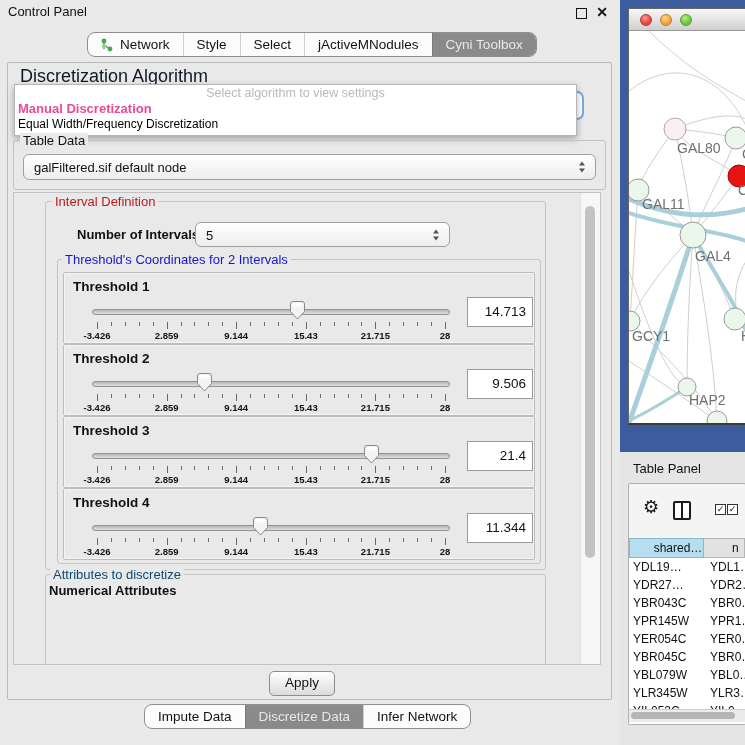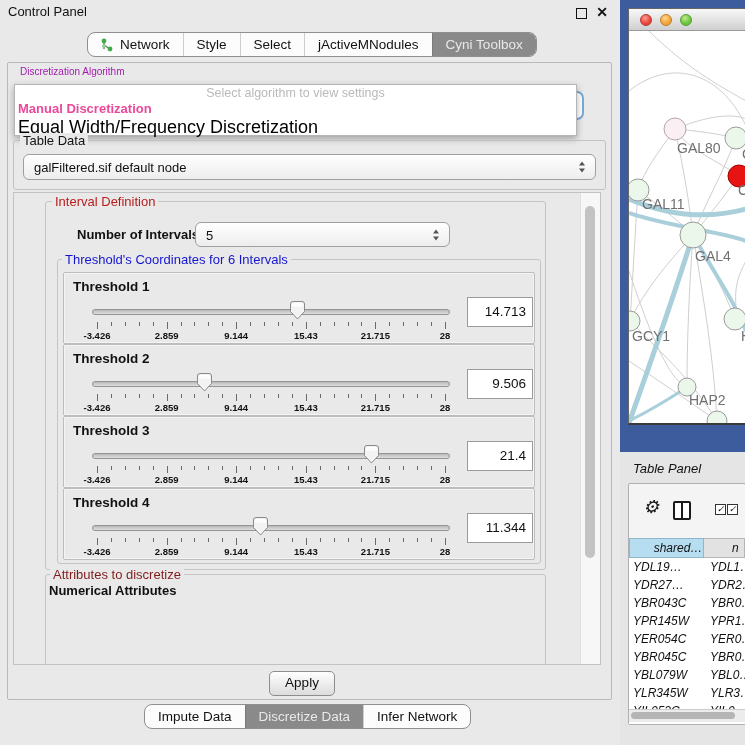--- a/index.html
+++ b/index.html
@@ -18,26 +18,26 @@
   .tabseg{padding:0 13px;font-size:13.5px;line-height:23px;color:#111;white-space:nowrap;display:flex;align-items:center;border-left:1px solid #cfcfcf;}
   .tabseg:first-child{border-left:none;}
   .tabseg.sel{background:#8a8a8a;color:#e8e8e8;border-left-color:#7a7a7a;}
   .tabseg .net-ico{margin-right:6px;}
 
   #content-box{left:7px;top:62px;width:603px;height:636px;border:1px solid #b9b9b9;border-radius:2px;background:#e9e9e9;}
 
   .grouplabel{position:absolute;top:-8px;left:6px;background:#e9e9e9;padding:0 3px;font-size:13px;color:#111;white-space:nowrap;}
   .groupbox{position:absolute;border:1px solid #c2c2c2;border-radius:3px;}
 
-  #algo-label{left:20px;top:66px;font-size:10px;color:#a21caf;}
+  #algo-label{left:20px;top:66px;font-size:18px;color:#0f172a;}
   #focus-ring{left:20px;top:91px;width:560px;height:25px;border:2.5px solid #76a9da;border-radius:7px;background:#fff;}
   #algo-popup{left:14px;top:84px;width:561px;height:50px;background:#fff;border:1px solid #b5b5b5;box-shadow:0 3px 7px rgba(0,0,0,.3);}
   #algo-popup .ph{position:absolute;left:0;right:0;top:1px;text-align:center;font-size:12.5px;color:#b9b9b9;}
   #algo-popup .opt1{position:absolute;left:3px;top:16px;font-size:13px;font-weight:bold;color:#ec4899;}
-  #algo-popup .opt2{position:absolute;left:3px;top:32px;font-size:18px;color:#000;}
+  #algo-popup .opt2{position:absolute;left:3px;top:32px;font-size:12px;color:#000;}
 
   #tabledata-group{left:13px;top:140px;width:591px;height:48px;}
   .combo{position:absolute;border:1px solid #9f9f9f;border-radius:6px;background:linear-gradient(#ffffff,#ededed);box-sizing:border-box;}
   .combo .val{position:absolute;left:10px;top:0;font-size:13px;color:#111;}
   .spinner{position:absolute;right:9px;top:50%;transform:translateY(-50%);width:7px;height:11px;}
   .spinner .up{position:absolute;top:0;left:0;width:0;height:0;border-left:3.5px solid transparent;border-right:3.5px solid transparent;border-bottom:4px solid #555;}
   .spinner .dn{position:absolute;bottom:0;left:0;width:0;height:0;border-left:3.5px solid transparent;border-right:3.5px solid transparent;border-top:4px solid #555;}
 
   #scroll-panel{left:13px;top:192px;width:586px;height:471px;border:1px solid #c2c2c2;background:#e9e9e9;overflow:hidden;}
   #vscroll{position:absolute;right:0;top:0;bottom:0;width:19px;background:#f7f7f7;border-left:1px solid #e0e0e0;}
@@ -56,40 +56,40 @@
   .slider{position:absolute;left:28px;top:27px;width:358px;height:42px;}
   .track{position:absolute;left:0;top:9px;width:356px;height:4px;border:1px solid #949494;border-radius:3px;background:linear-gradient(#b9b9b9,#dedede);}
   .handle{position:absolute;top:1px;}
   .tick{position:absolute;width:1px;background:#6a6a6a;top:22px;}
   .tick.major{height:7px;}
   .tick.minor{height:4px;}
   .ticklabel{position:absolute;top:30px;transform:translateX(-50%);font-size:9.5px;font-weight:bold;color:#111;white-space:nowrap;}
   .valuebox{position:absolute;left:403px;top:24px;width:58px;height:28px;background:#fff;border:1px solid #9a9a9a;font-size:13.5px;color:#111;text-align:right;line-height:28px;padding-right:6px;}
 
   #attr-group{left:31px;top:381px;width:499px;height:95px;border:1px solid #c4c4c4;border-radius:3px;}
-  #attr-group>.grouplabel{color:#7f1d1d;left:4px;}
+  #attr-group>.grouplabel{color:#0c4a6e;left:4px;}
   #attr-heading{position:absolute;left:3px;top:8px;font-size:13px;font-weight:bold;color:#111;}
   #attr-list{position:absolute;left:7px;top:27px;width:477px;height:66px;background:#fff;border:1px solid #bbb;overflow:hidden;}
   .attr-item{height:19px;line-height:19px;font-size:12.5px;color:#111;padding-left:8px;}
   #attr-scroll{position:absolute;right:2px;top:2px;width:9px;height:56px;border-radius:4px;background:#b9b9b9;}
 
   #apply-btn{left:269px;top:671px;width:64px;height:23px;border:1px solid #8d8d8d;border-radius:5px;background:linear-gradient(#ffffff,#dcdcdc);font-size:13.5px;color:#111;text-align:center;line-height:22px;}
 
   
   #desktop{left:620px;top:0;width:125px;height:452px;background:#3c5c9e;}
   #net-window{left:628px;top:8px;width:117px;height:414px;background:#fff;border-left:1px solid #666;border-top:1px solid #666;border-bottom:2px solid #3a3a3a;}
   #net-titlebar{position:absolute;left:0;top:0;right:0;height:21px;background:linear-gradient(#f8f8f8,#cfcfcf);border-bottom:1px solid #9a9a9a;}
   .light{position:absolute;top:4.5px;width:12px;height:12px;border-radius:50%;box-sizing:border-box;}
   #light-close{left:11px;background:radial-gradient(circle at 40% 30%,#ff9a93,#e8453c 60%);border:1px solid #b03a30;}
   #light-min{left:31px;background:radial-gradient(circle at 40% 30%,#ffd789,#f1a33b 60%);border:1px solid #bb7d2a;}
   #light-zoom{left:51px;background:radial-gradient(circle at 40% 30%,#c0eb8f,#69c53e 60%);border:1px solid #559e30;}
   #net-canvas{position:absolute;left:0;top:22px;width:117px;height:392px;overflow:hidden;}
 
   
-  #table-panel{left:620px;top:452px;width:125px;height:293px;background:#e5e5e5;font-style:italic;}
+  #table-panel{left:620px;top:452px;width:125px;height:293px;background:#e5e5e5;}
   #tp-title{position:absolute;left:13px;top:9px;font-size:13px;color:#111;}
   #tp-inner{position:absolute;left:8px;top:31px;width:116px;height:240px;background:#f4f4f4;border:1px solid #b0b0b0;border-radius:2px;overflow:hidden;}
   #tp-toolbar{position:absolute;left:0;top:0;right:0;height:54px;}
   #gear-ico{position:absolute;left:14px;top:12px;font-size:18px;color:#1a1a1a;}
   #split-ico{position:absolute;left:44px;top:17px;width:14px;height:15px;border:2px solid #1a1a1a;border-radius:2px;background:#fff;}
   #split-ico:before{content:"";position:absolute;left:50%;top:0;bottom:0;width:2px;background:#1a1a1a;transform:translateX(-50%);}
   .cb-ico{position:absolute;top:20px;width:9px;height:9px;border:1px solid #333;background:#fff;font-size:9px;line-height:9px;text-align:center;color:#111;}
   #cb1{left:86px;} #cb2{left:98px;}
   #tp-header{position:absolute;left:0;top:54px;right:0;height:20px;display:flex;}
   .hcell{box-sizing:border-box;font-size:12px;color:#111;line-height:18px;border:1px solid #b5b5b5;}
@@ -169,21 +169,21 @@
         <div class="grouplabel">Interval Definition</div>
         <div id="num-label">Number of Intervals</div>
         <div id="num-combo" class="combo">
           <div class="val">5</div>
           <div class="spinner">
               <div class="up"></div>
               <div class="dn"></div>
             </div>
         </div>
         <div id="thresh-group" class="groupbox">
-          <div class="grouplabel">Threshold's Coordinates for 6 Intervals</div>
+          <div class="grouplabel">Threshold's Coordinates for 2 Intervals</div>
           <div id="thresh-panels">
               <div class="tpanel" style="top: 12px;">
                 <div class="ttitle">Threshold 1</div>
                 <div class="slider">
                   <div class="track"></div>
                   <div class="tick major" style="left: 5px;"></div>
                   <div class="tick minor" style="left: 18.92px;"></div>
                   <div class="tick minor" style="left: 32.84px;"></div>
                   <div class="tick minor" style="left: 46.76px;"></div>
                   <div class="tick minor" style="left: 60.68px;"></div>

